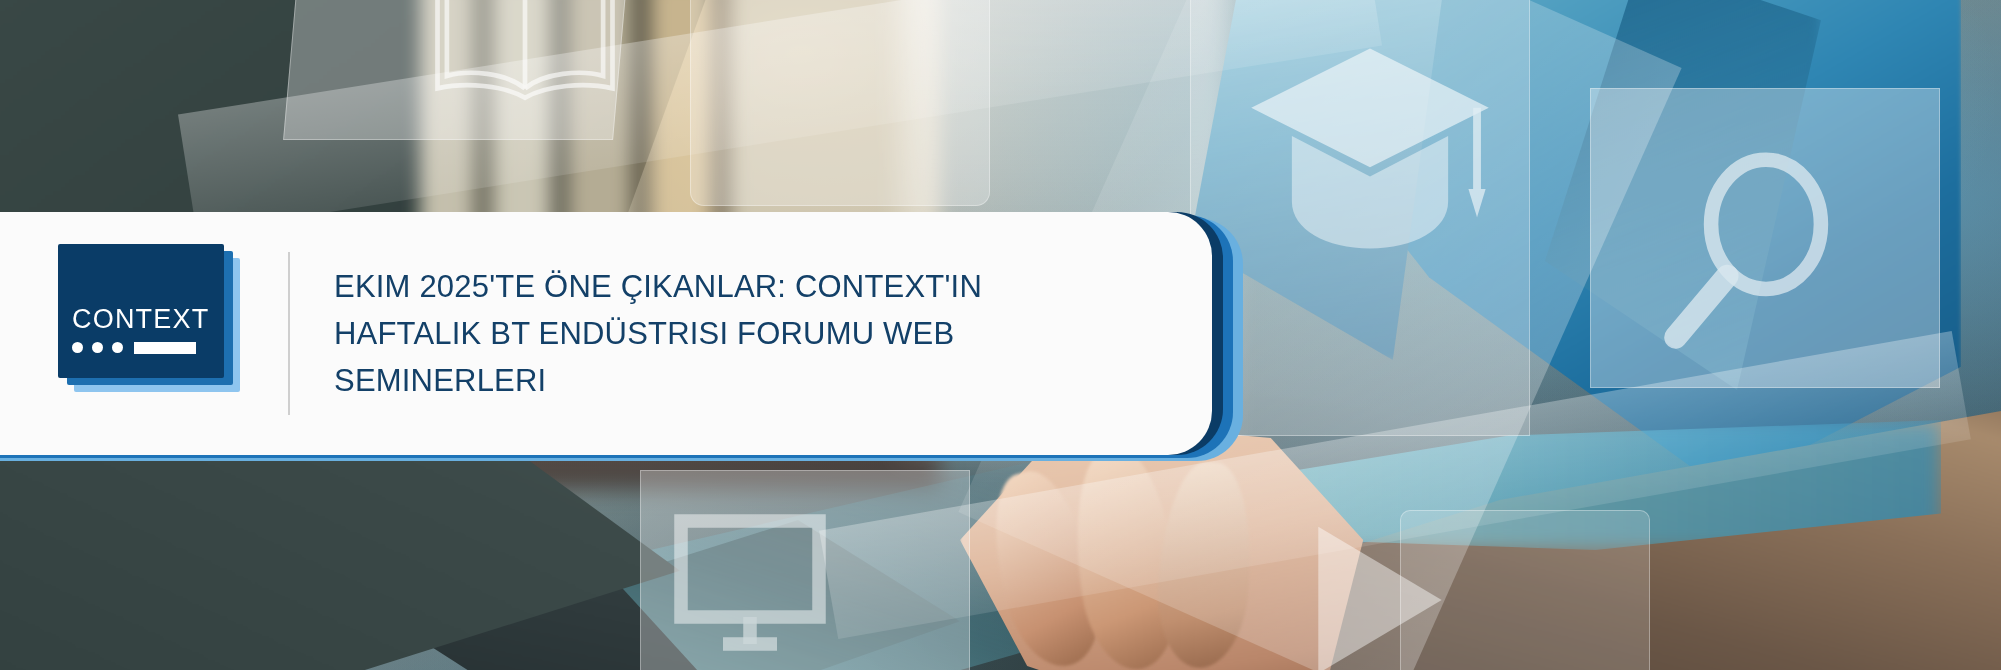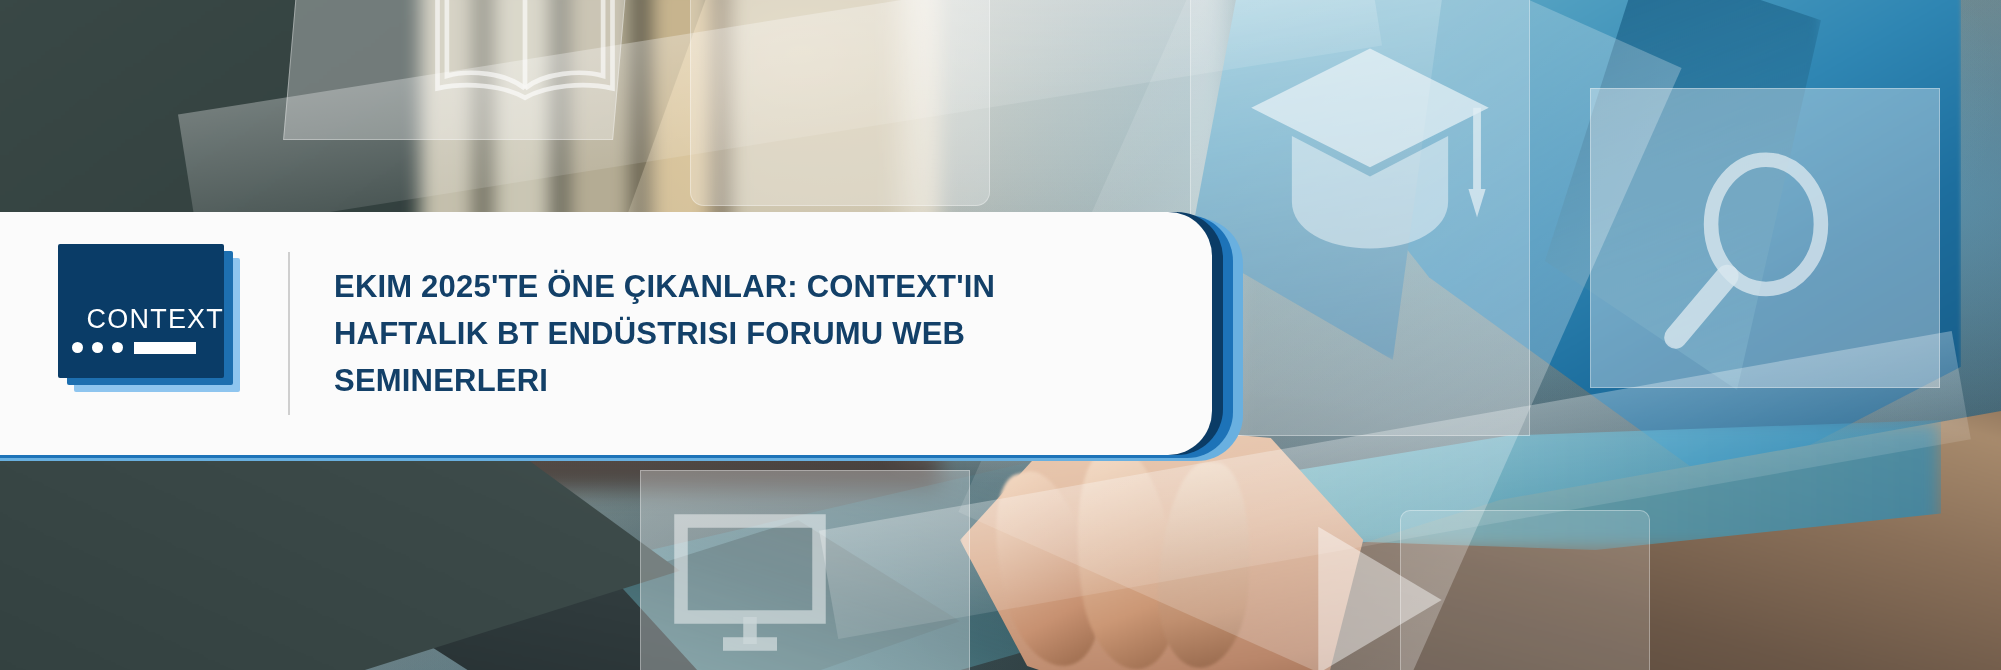--- a/index.html
+++ b/index.html
@@ -194,21 +194,21 @@
     width:1212px;
     height:243px;
     background:#fbfbfb;
     border-radius:0 44px 44px 0;
     display:flex;
     align-items:center;
     padding-left:58px;
   }
 
   
-  .logo-stack { position:relative; width:184px; height:180px; flex:0 0 auto;text-align:right; }
+  .logo-stack { position:relative; width:184px; height:180px; flex:0 0 auto; }
   .logo-layer { position:absolute; border-radius:2px; }
   .logo-l3 { left:16px; top:14px; width:166px; height:134px; background:#8ec5ef; }
   .logo-l2 { left:9px;  top:7px;  width:166px; height:134px; background:#1d6fb0; }
   .logo-l1 { left:0;    top:0;    width:166px; height:134px; background:#0a3c67; }
 
   .logo-face {
     position:absolute; left:0; top:0; width:166px; height:134px;
     display:flex; flex-direction:column; justify-content:flex-end;
     padding:0 0 24px 14px;
   }
@@ -230,21 +230,21 @@
     width:2px;
     height:163px;
     background:#cfcfcf;
     margin:0 44px 0 46px;
   }
 
   
   .headline {
     color:#134068;
     font-size:31px;
-    font-weight:bold;
+    font-weight:normal;
     line-height:1.52;
     letter-spacing:.2px;
     max-width:760px;
     font-family:"Liberation Sans", sans-serif;
   }
 </style>
 </head>
 <body>
 
 <div class="banner">

